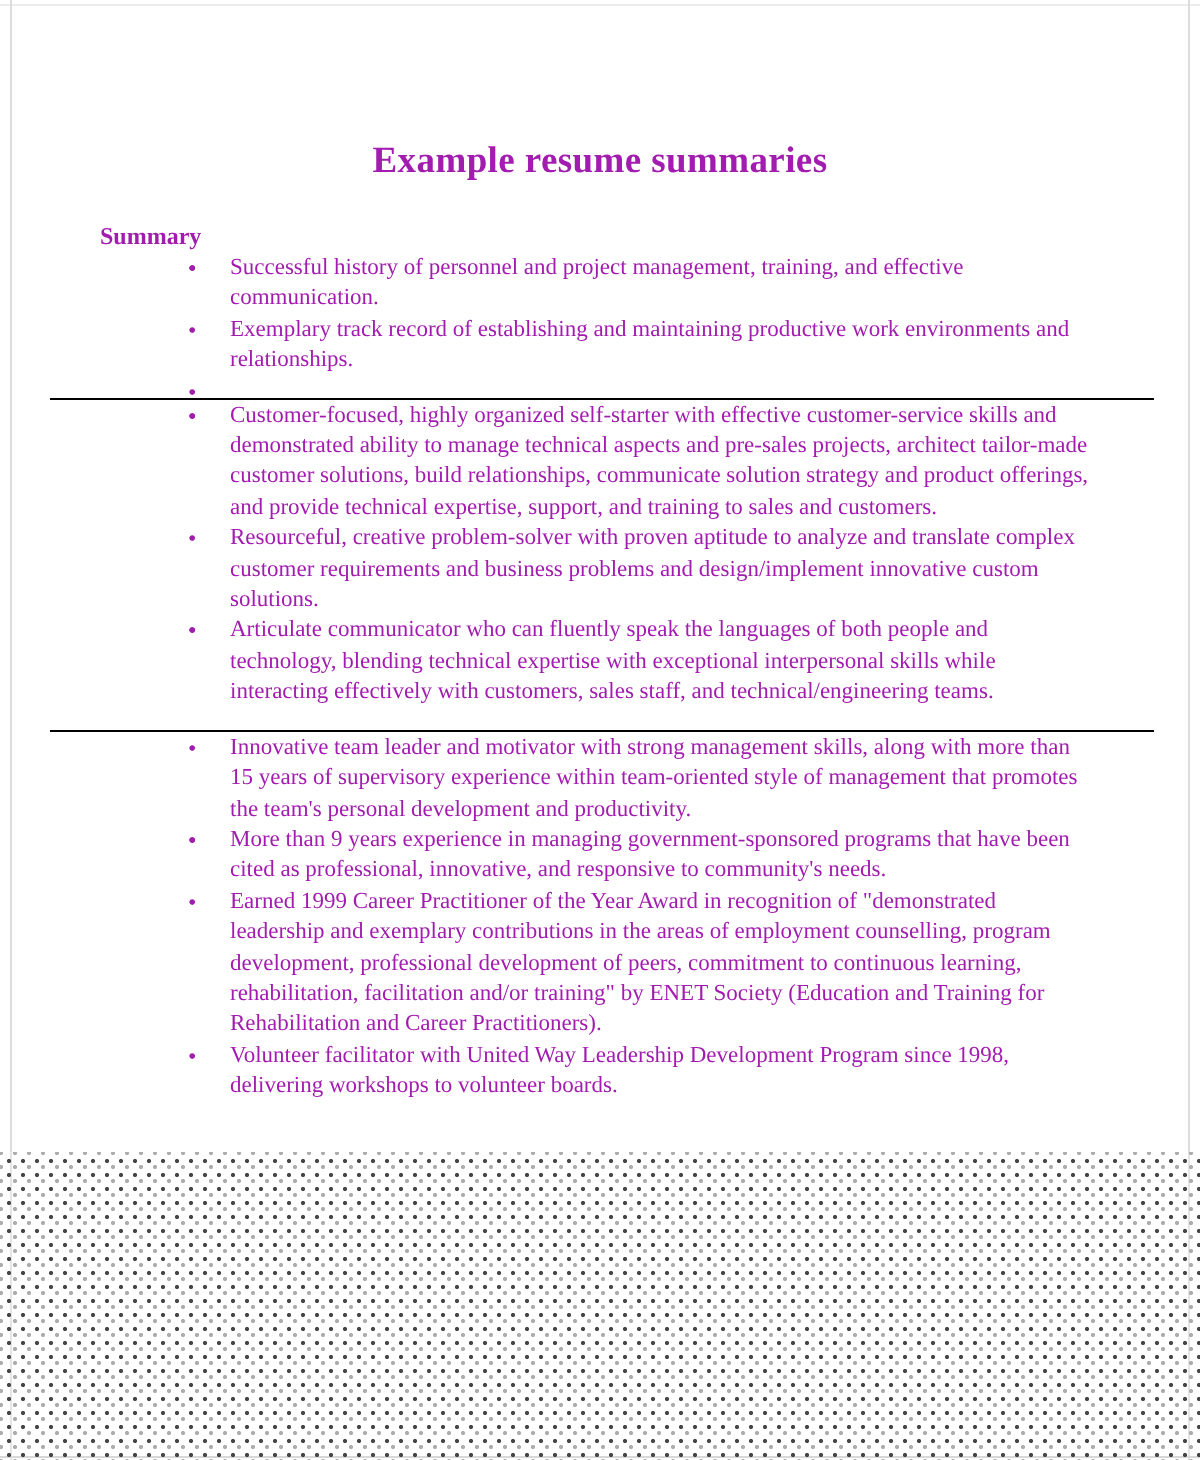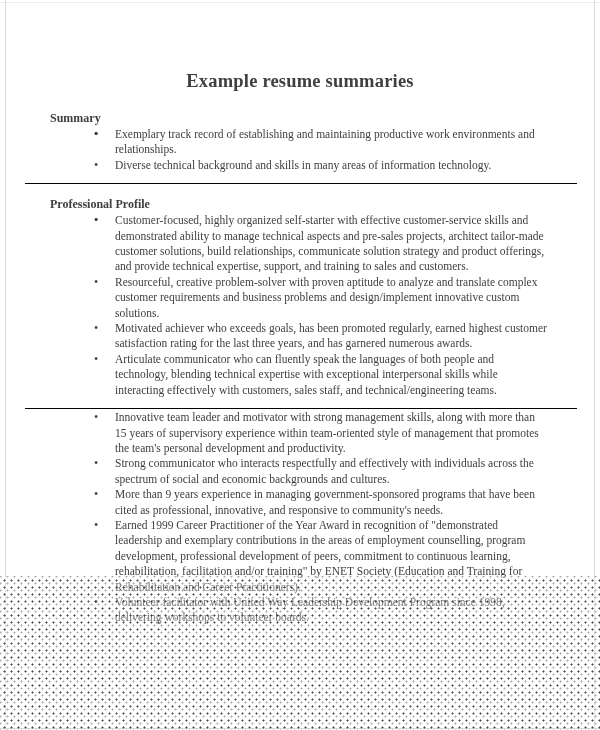--- a/index.html
+++ b/index.html
@@ -7,21 +7,21 @@
     padding: 0;
     background: #f4f4f4;
   }
   .page {
     position: relative;
     width: 600px;
     height: 730px;
     margin: 0;
     background: #ffffff;
     font-family: "Liberation Serif", serif;
-    color: #404040;
+    color: #a21caf;
     overflow: hidden;
   }
   
   .edge { position: absolute; z-index: 1; }
   .edge-top    { top: 2px; left: 0; right: 0; height: 1px; background: #ececec; }
   .edge-bottom { bottom: 1px; left: 0; right: 0; height: 1px; background: #c9c9c9; }
   .edge-left   { top: 0; bottom: 0; left: 5px; width: 1px; background: #dcdcdc; }
   .edge-right  { top: 0; bottom: 0; right: 5px; width: 1px; background: #dcdcdc; }
 
   .doc-title {
@@ -94,41 +94,40 @@
   <div class="edge edge-right"></div>
   <div class="edge edge-bottom"></div>
 
   <h1 class="doc-title">Example resume summaries</h1>
 
   <div id="sections-host">
   <section class="doc-section">
     <h2 class="section-heading">Summary</h2>
     <ul class="bullet-list">
           <li><span class="marker">•</span></li>
+          <li><span class="marker">•</span><span class="bullet-text">Successful history of personnel and project management, training, and effective communication.</span></li>
+          <li><span class="marker">•</span><span class="bullet-text">Exemplary track record of establishing and maintaining productive work environments and relationships.</span></li>
           <li><span class="marker">•</span></li>
-          <li><span class="marker">•</span><span class="bullet-text">Exemplary track record of establishing and maintaining productive work environments and relationships.</span></li>
-          <li><span class="marker">•</span><span class="bullet-text">Diverse technical background and skills in many areas of information technology.</span></li>
         </ul>
   </section>
 <div class="divider"></div>
   <section class="doc-section">
-    <h2 class="section-heading">Professional Profile</h2>
     <ul class="bullet-list">
           <li><span class="marker">•</span></li>
           <li><span class="marker">•</span><span class="bullet-text">Customer-focused, highly organized self-starter with effective customer-service skills and demonstrated ability to manage technical aspects and pre-sales projects, architect tailor-made customer solutions, build relationships, communicate solution strategy and product offerings, and provide technical expertise, support, and training to sales and customers.</span></li>
           <li><span class="marker">•</span><span class="bullet-text">Resourceful, creative problem-solver with proven aptitude to analyze and translate complex customer requirements and business problems and design/implement innovative custom solutions.</span></li>
-          <li><span class="marker">•</span><span class="bullet-text">Motivated achiever who exceeds goals, has been promoted regularly, earned highest customer satisfaction rating for the last three years, and has garnered numerous awards.</span></li>
+          <li><span class="marker">•</span></li>
           <li><span class="marker">•</span><span class="bullet-text">Articulate communicator who can fluently speak the languages of both people and technology, blending technical expertise with exceptional interpersonal skills while interacting effectively with customers, sales staff, and technical/engineering teams.</span></li>
         </ul>
   </section>
 <div class="divider"></div>
   <section class="doc-section">
     <ul class="bullet-list">
           <li><span class="marker">•</span><span class="bullet-text">Innovative team leader and motivator with strong management skills, along with more than 15 years of supervisory experience within team-oriented style of management that promotes the team's personal development and productivity.</span></li>
-          <li><span class="marker">•</span><span class="bullet-text">Strong communicator who interacts respectfully and effectively with individuals across the spectrum of social and economic backgrounds and cultures.</span></li>
+          <li><span class="marker">•</span></li>
           <li><span class="marker">•</span><span class="bullet-text">More than 9 years experience in managing government-sponsored programs that have been cited as professional, innovative, and responsive to community's needs.</span></li>
           <li><span class="marker">•</span><span class="bullet-text">Earned 1999 Career Practitioner of the Year Award in recognition of "demonstrated leadership and exemplary contributions in the areas of employment counselling, program development, professional development of peers, commitment to continuous learning, rehabilitation, facilitation and/or training" by ENET Society (Education and Training for Rehabilitation and Career Practitioners).</span></li>
           <li><span class="marker">•</span><span class="bullet-text">Volunteer facilitator with United Way Leadership Development Program since 1998, delivering workshops to volunteer boards.</span></li>
         </ul>
   </section>
 </div>
 
   <div class="halftone"></div>
 </div>
 

